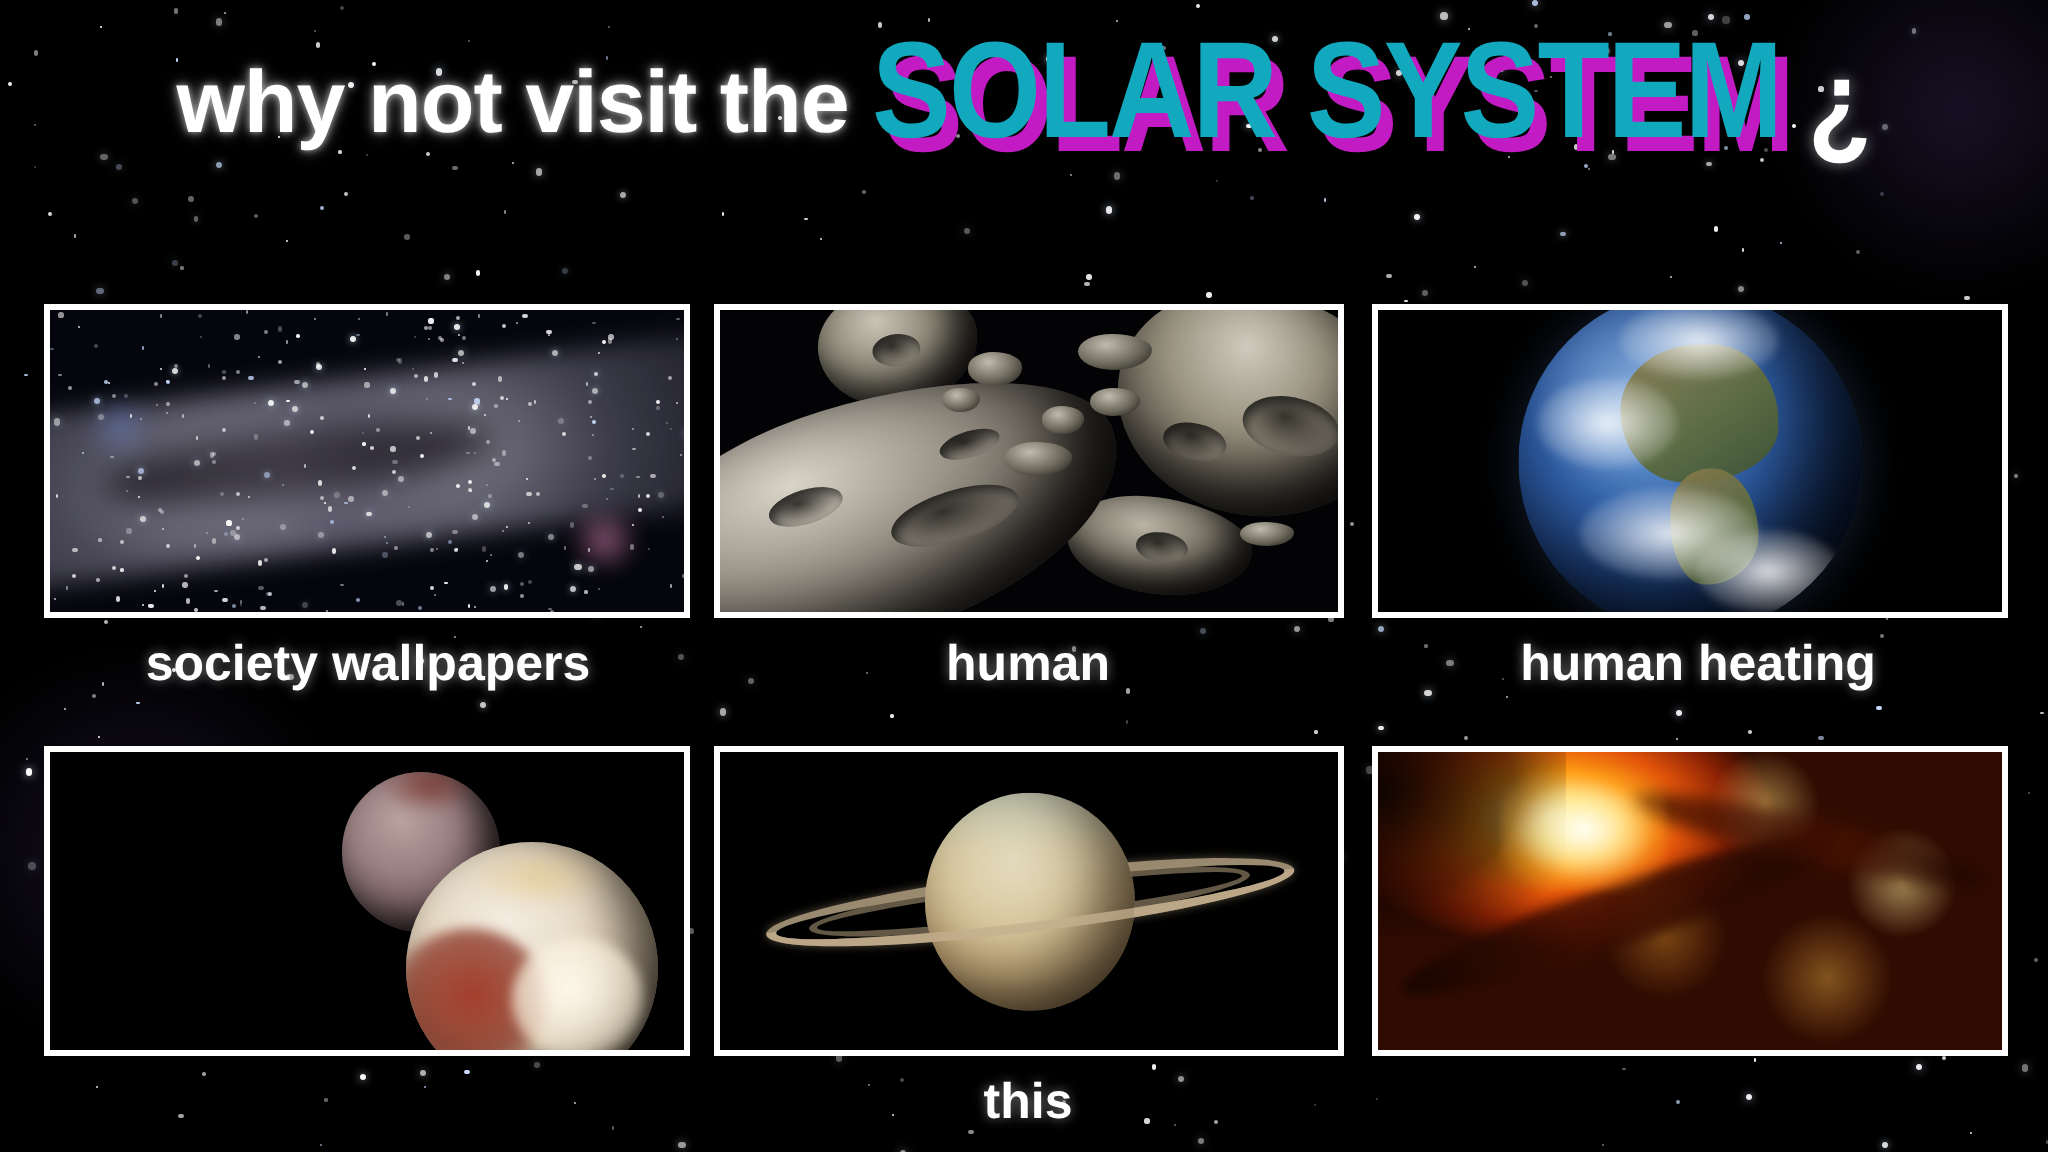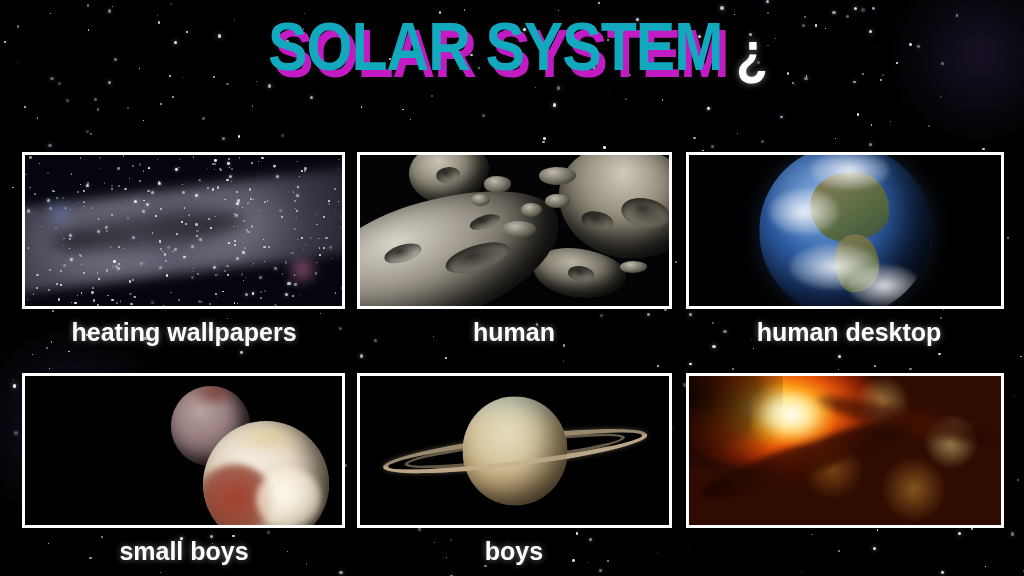--- a/index.html
+++ b/index.html
@@ -681,20 +681,21 @@
       <span class="star" style="left:752.3px;top:188.1px;width:3.5px;height:3.5px;background:rgba(255,255,255,0.45);box-shadow:0 0 4.6px rgba(210,230,255,0.36);"></span>
       <span class="star" style="left:803.6px;top:244.2px;width:2.8px;height:2.8px;background:rgba(255,255,255,0.31);"></span>
       <span class="star" style="left:853.2px;top:164.1px;width:3.0px;height:3.0px;background:rgba(255,255,255,0.83);box-shadow:0 0 3.9px rgba(210,230,255,0.67);"></span>
       <span class="star" style="left:51.5px;top:309.7px;width:2.2px;height:2.2px;background:rgba(255,255,255,0.70);"></span>
       <span class="star" style="left:791.5px;top:81.6px;width:2.4px;height:2.4px;background:rgba(200,220,255,0.76);"></span>
       <span class="star" style="left:635.9px;top:17.5px;width:3.0px;height:3.0px;background:rgba(255,255,255,0.82);box-shadow:0 0 3.9px rgba(210,230,255,0.66);"></span>
       <span class="star" style="left:861.6px;top:72.6px;width:2.4px;height:2.4px;background:rgba(200,220,255,0.65);"></span>
     </div>
 
   <div class="headline">
+    <span class="h-white">why not visit the</span>
     <span class="solar-wrap">
       <span class="solar-base">SOLAR SYSTEM</span>
       <span class="solar-over">SOLAR SYSTEM</span>
     </span>
     <span class="qmark">¿</span>
   </div>
 
 
   <div class="cell" style="left:22px; top:152px; width:323px; height:157px;">
     <div class="frame">
@@ -1008,21 +1009,21 @@
             <span class="star" style="left:248.7px;top:112.0px;width:2.9px;height:2.9px;background:rgba(255,255,255,0.48);box-shadow:0 0 3.8px rgba(210,230,255,0.39);"></span>
             <span class="star" style="left:173.7px;top:24.2px;width:2.4px;height:2.4px;background:rgba(255,255,255,0.27);"></span>
             <span class="star" style="left:150.7px;top:78.4px;width:2.0px;height:2.0px;background:rgba(255,255,255,0.79);"></span>
             <span class="star" style="left:28.5px;top:35.5px;width:1.5px;height:1.5px;background:rgba(255,255,255,0.92);"></span>
             <span class="star" style="left:107.4px;top:81.4px;width:3.0px;height:3.0px;background:rgba(200,220,255,0.58);box-shadow:0 0 3.8px rgba(210,230,255,0.46);"></span>
             <span class="star" style="left:96.0px;top:104.1px;width:1.0px;height:1.0px;background:rgba(255,255,255,0.36);"></span>
           </div>
       </div>
     </div>
   </div>
-  <div class="caption" style="left:184px; top:318px;">heating wallpapers</div>
+  <div class="caption" style="left:184px; top:318px;">society wallpapers</div>
 
   <div class="cell" style="left:357px; top:152px; width:315px; height:157px;">
     <div class="frame">
       <div class="pic ast">
         <div class="rock rock-right">
           <div class="crater" style="left:46%; top:44%; width:34%; height:26%;"></div>
           <div class="crater" style="left:20%; top:64%; width:22%; height:17%;"></div>
         </div>
         <div class="rock rock-mid">
           <div class="crater" style="left:34%; top:40%; width:30%; height:26%;"></div>
@@ -1054,49 +1055,48 @@
           <div class="land" style="left:30%; top:16%; width:46%; height:40%;"></div>
           <div class="land" style="left:44%; top:52%; width:26%; height:34%; border-radius:46% 54% 60% 40% / 40% 60% 44% 56%;"></div>
           <div class="cloud" style="left:6%; top:26%; width:40%; height:26%;"></div>
           <div class="cloud" style="left:30%; top:4%; width:46%; height:22%;"></div>
           <div class="cloud" style="left:18%; top:58%; width:52%; height:26%;"></div>
           <div class="cloud" style="left:52%; top:70%; width:42%; height:24%;"></div>
         </div>
       </div>
     </div>
   </div>
-  <div class="caption" style="left:849px; top:318px;">human desktop</div>
+  <div class="caption" style="left:849px; top:318px;">human heating</div>
 
   <div class="cell" style="left:22px; top:373px; width:323px; height:155px;">
     <div class="frame">
       <div class="pic pluto-bg">
         <div class="charon">
           <div class="charon-cap"></div>
         </div>
         <div class="pluto">
           <div class="pluto-gold"></div>
           <div class="pluto-red"></div>
           <div class="pluto-heart"></div>
         </div>
       </div>
     </div>
   </div>
-  <div class="caption" style="left:184px; top:537px;">small boys</div>
 
   <div class="cell" style="left:357px; top:373px; width:315px; height:155px;">
     <div class="frame">
       <div class="pic saturn-bg">
         <div class="ring ring-outer"></div>
         <div class="ring ring-inner"></div>
         <div class="sat-body"></div>
         <div class="ring-front"></div>
       </div>
     </div>
   </div>
-  <div class="caption" style="left:514px; top:537px;">boys</div>
+  <div class="caption" style="left:514px; top:537px;">this</div>
 
   <div class="cell" style="left:686px; top:373px; width:318px; height:155px;">
     <div class="frame">
       <div class="pic flare-bg">
         <div class="flare-grain"></div>
         <div class="flare-corner"></div>
         <div class="flare-dark"></div>
         <div class="flare-dark2"></div>
         <div class="flare-hot"></div>
       </div>

